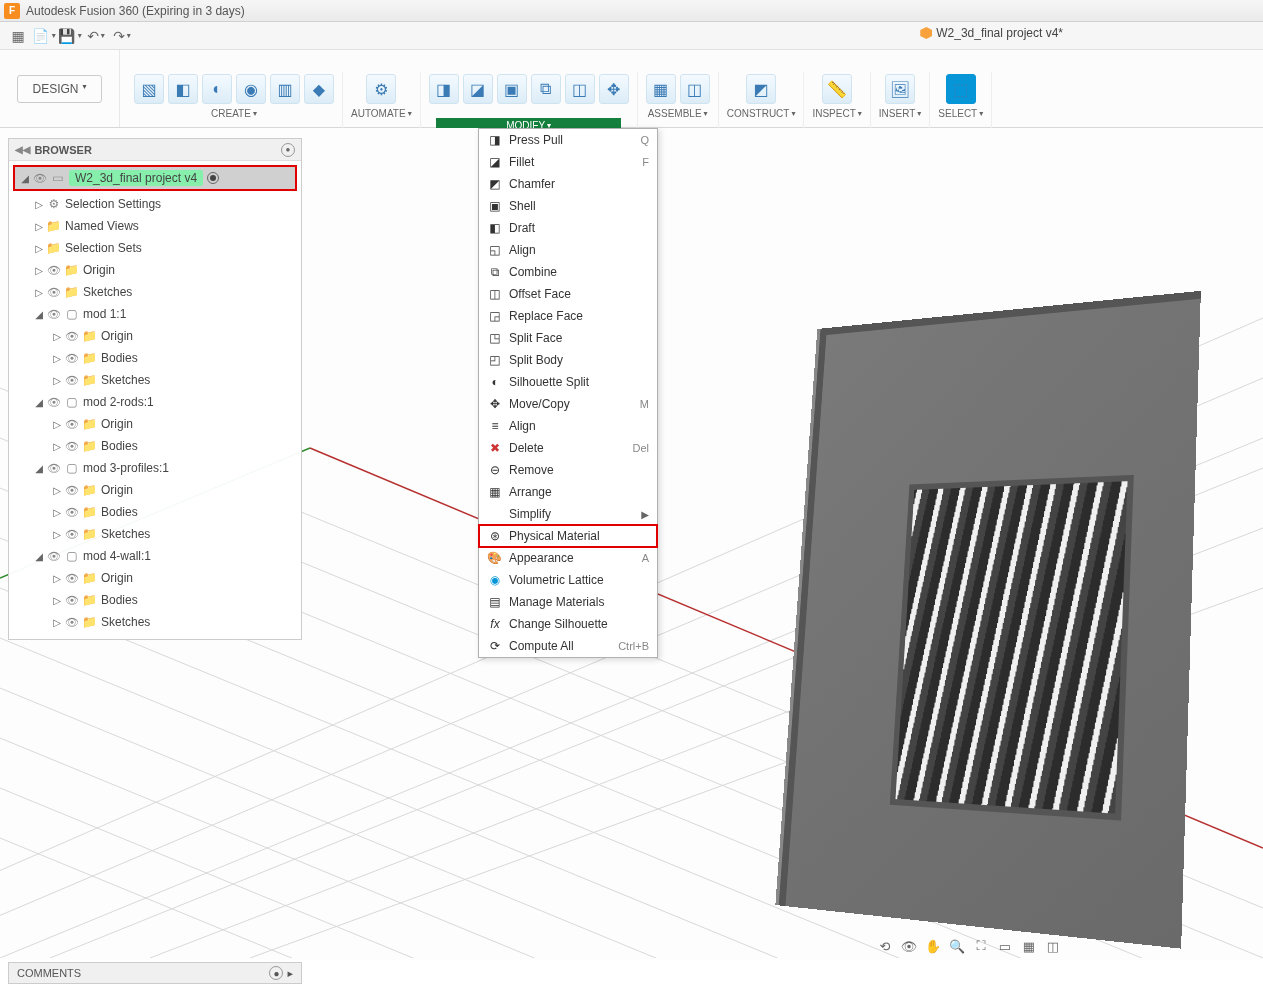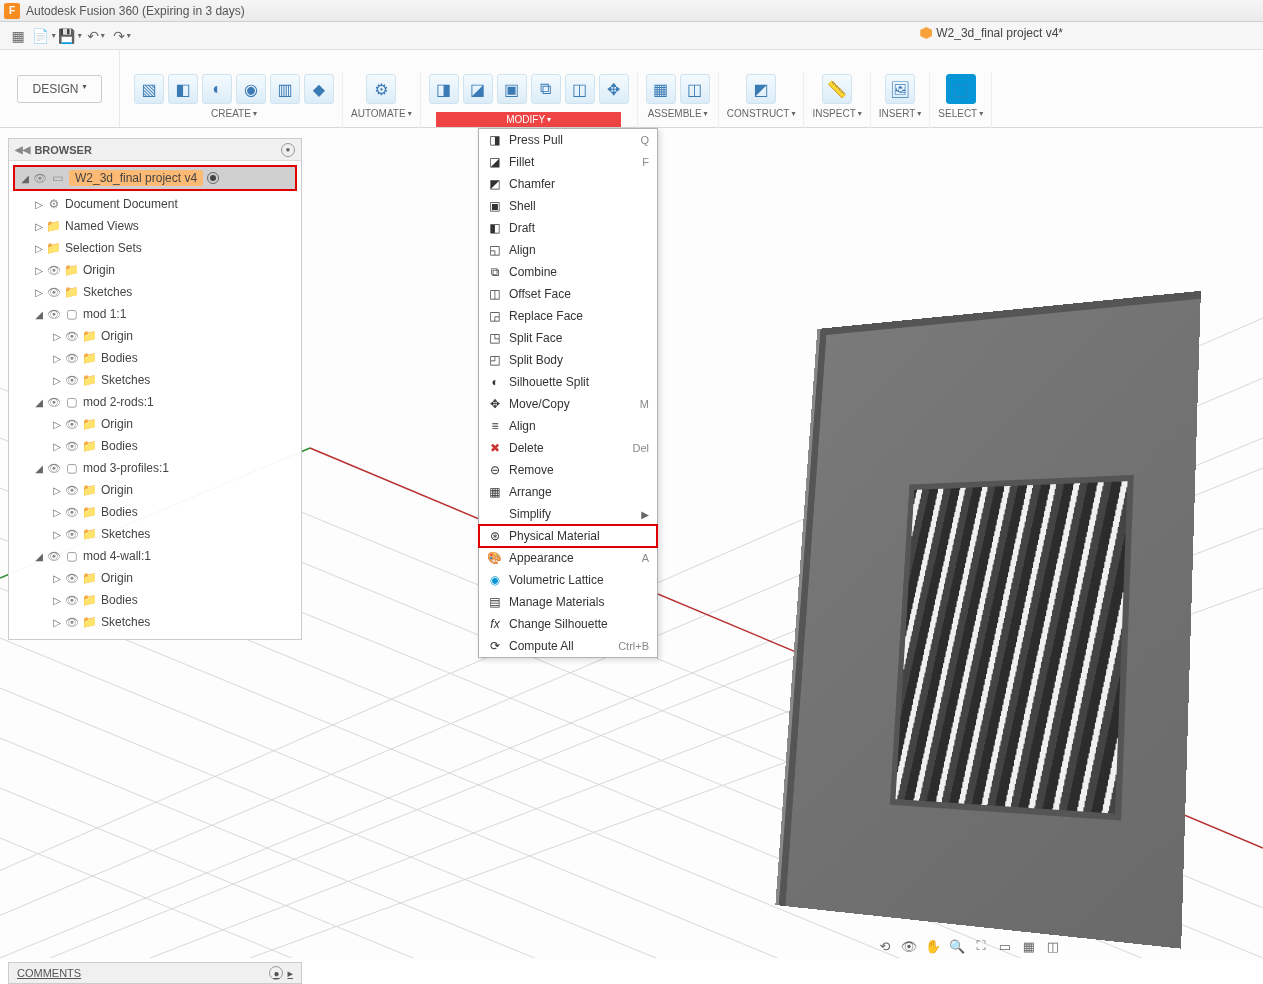--- a/index.html
+++ b/index.html
@@ -44,37 +44,37 @@
 .browser-hdr { height: 22px; background: #f0f0f0; border-bottom: 1px solid #ddd; display: flex; align-items: center; padding: 0 6px; font-size: 11px; font-weight: 600; color: #555; }
 .browser-hdr .collapse { margin-left: auto; width: 14px; height: 14px; border: 1px solid #999; border-radius: 7px; display: inline-flex; align-items: center; justify-content: center; font-size: 8px; color: #666; }
 .browser-hdr .pre { margin-right: 4px; color: #888; font-size:10px;}
 .tree { padding: 2px 2px 6px 2px; }
 .tnode { display: flex; align-items: center; height: 22px; font-size: 12px; color: #444; padding-left: 4px; white-space: nowrap; }
 .tnode .tw { width: 12px; text-align: center; color: #666; font-size: 10px; cursor: pointer; }
 .tnode .eye { width: 18px; text-align: center; color: #888; font-size: 11px; cursor: pointer; }
 .tnode .ficon { width: 18px; text-align: center; color: #888; font-size: 12px; }
 .tnode .lbl { margin-left: 2px; }
 .tnode.root { background: #d0d0d0; }
-.tnode.root .lbl { background: #fdba74; padding: 1px 6px; border-radius: 2px; }
+.tnode.root .lbl { background: #86efac; padding: 1px 6px; border-radius: 2px; }
 .tnode.root .radio { width: 12px; height: 12px; border: 1px solid #666; border-radius: 6px; margin-left: 4px; display: inline-flex; align-items: center; justify-content: center; }
 .tnode.root .radio::after { content: ''; width: 6px; height: 6px; background: #444; border-radius: 3px; }
 .root-highlight { border: 2px solid #e00000; margin: 2px; }
 .d1 { padding-left: 22px; }
 .d2 { padding-left: 40px; }
 
 
 .modify-menu { position: absolute; top: 128px; left: 478px; width: 180px; background: #fff; border: 1px solid #b0b0b0; z-index: 10; box-shadow: 2px 2px 6px rgba(0,0,0,0.15); }
 .mitem { display: flex; align-items: center; height: 22px; padding: 0 8px; font-size: 12px; color: #333; cursor: pointer; }
 .mitem .mi { width: 16px; height: 16px; margin-right: 6px; display: inline-flex; align-items: center; justify-content: center; font-size: 12px; }
 .mitem .sc { margin-left: auto; color: #888; font-size: 11px; }
 .mitem .arr { margin-left: auto; color: #666; font-size: 10px; }
 .mitem.hl { outline: 2px solid #e00000; outline-offset: -1px; }
 
 
-.comments { position: absolute; bottom: 0; left: 8px; width: 294px; height: 22px; background: #f0f0f0; border: 1px solid #ccc; display: flex; align-items: center; padding: 0 8px; font-size: 11px; color: #555; z-index: 5; text-decoration: underline; }
+.comments { position: absolute; bottom: 0; left: 8px; width: 294px; height: 22px; background: #f0f0f0; border: 1px solid #ccc; display: flex; align-items: center; padding: 0 8px; font-size: 11px; color: #555; z-index: 5; }
 .comments .cplus { margin-left: auto; width: 14px; height: 14px; border: 1px solid #999; border-radius: 7px; display: inline-flex; align-items: center; justify-content: center; font-size: 10px; margin-right:4px;}
 
 
 .navbar { position: absolute; bottom: 28px; right: 200px; display: flex; gap: 4px; z-index: 3; }
 .navbtn { width: 20px; height: 20px; display: inline-flex; align-items: center; justify-content: center; color: #666; font-size: 13px; border: 1px solid transparent; cursor: pointer; }
 
 
 .model3d { position: absolute; top: 150px; right: 50px; width: 500px; height: 720px; z-index: 1; }
 .wall { position: absolute; width: 420px; height: 620px; background: linear-gradient(135deg, #7a7a7a, #6a6a6a); transform: perspective(1200px) rotateY(-22deg) rotateX(8deg); box-shadow: 8px 8px 0 #555 inset, -4px 0 0 #888; left: 60px; top: 20px; }
 .opening { position: absolute; left: 120px; top: 180px; width: 240px; height: 330px; background: repeating-linear-gradient(100deg, #2c2c2c 0 10px, #f0f0f0 10px 16px, #444 16px 24px); box-shadow: inset 0 0 0 6px #555; }
@@ -125,21 +125,21 @@
     </div>
     <div class="rgroup" style="position:relative;">
       <div class="icons">
         <span class="tool-icon">◨</span>
         <span class="tool-icon">◪</span>
         <span class="tool-icon">▣</span>
         <span class="tool-icon">⧉</span>
         <span class="tool-icon">◫</span>
         <span class="tool-icon">✥</span>
       </div>
-      <div class="glabel dd" style="background:#ef4444;color:#fff;padding:2px 70px;margin:8px -8px -4px -8px;">
+      <div class="glabel dd" style="background:#15803d;color:#fff;padding:2px 70px;margin:14px -8px -4px -8px;">
           <span>MODIFY</span>
         </div>
     </div>
     <div class="rgroup">
       <div class="icons">
         <span class="tool-icon">▦</span>
         <span class="tool-icon">◫</span>
       </div>
       <div class="glabel dd">ASSEMBLE</div>
     </div>
@@ -212,21 +212,21 @@
         <span class="tw">◢</span>
         <span class="eye">👁</span>
         <span class="ficon">▭</span>
         <span class="lbl">W2_3d_final project v4</span>
         <span class="radio"></span>
       </div>
     </div>
     <div class="tnode d1">
         <span class="tw">▷</span>
         <span class="ficon">⚙</span>
-        <span class="lbl">Document Document</span>
+        <span class="lbl">Selection Settings</span>
       </div>
     <div class="tnode d1">
         <span class="tw">▷</span>
         <span class="ficon">📁</span>
         <span class="lbl">Named Views</span>
       </div>
     <div class="tnode d1">
         <span class="tw">▷</span>
         <span class="ficon">📁</span>
         <span class="lbl">Selection Sets</span>

